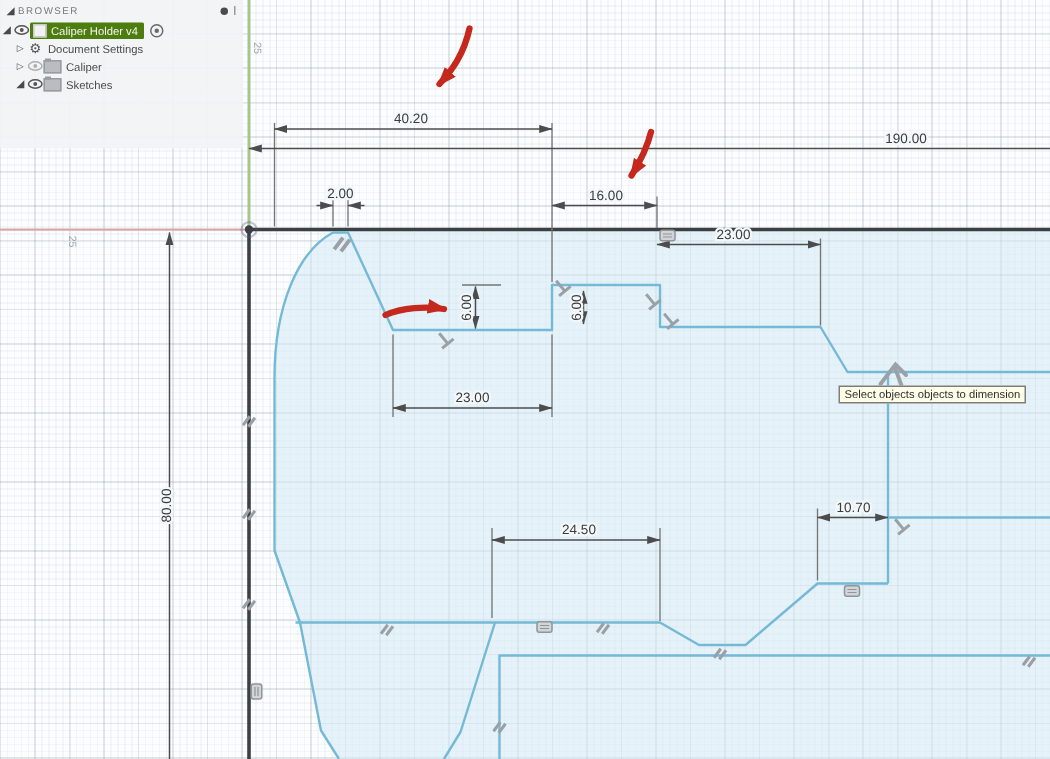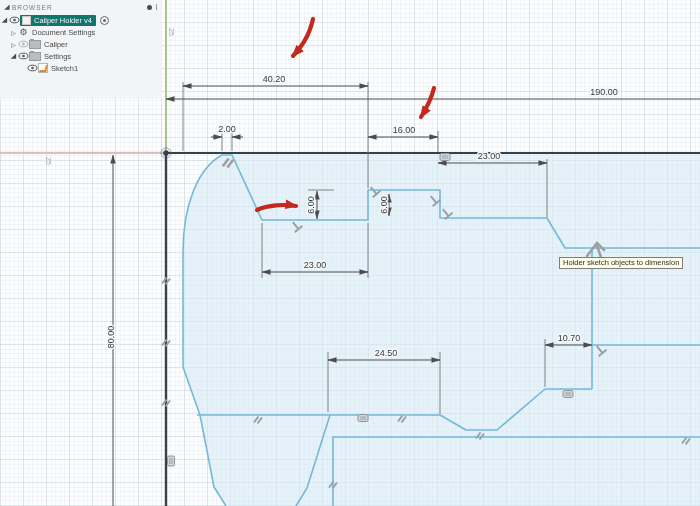--- a/index.html
+++ b/index.html
@@ -20,21 +20,21 @@
     background:rgba(242,243,245,0.92);font-size:7.5px;color:#4a4a4a;z-index:5;
   }
   .b-header{display:flex;align-items:center;height:14px;padding-left:3px;color:#7a7a7a;
     font-size:6.5px;letter-spacing:1px;}
   .b-header .spacer{flex:1;}
   .caret{width:9px;font-size:6px;color:#4a4a4a;text-align:center;flex:0 0 auto;cursor:default;}
   .caret.exp{font-size:7px;}
   .b-row{display:flex;align-items:center;height:12px;}
   .b-label{margin-left:3px;white-space:nowrap;}
   .eye{width:11px;height:8px;flex:0 0 auto;}
-  .hl{display:flex;align-items:center;background:#0f766e;color:#f5f5f5;height:11px;
+  .hl{display:flex;align-items:center;background:#4d7c0f;color:#f5f5f5;height:11px;
       padding:0 4px 0 2px;border-radius:1px;}
   .cube{width:7px;height:7px;background:#f2f2f2;border:1px solid #c9c9c9;margin-right:3px;}
   .radio{width:7px;height:7px;border:1px solid #6a6a6a;border-radius:50%;margin-left:4px;
       position:relative;flex:0 0 auto;}
   .radio::after{content:"";position:absolute;left:2px;top:2px;width:3px;height:3px;
       border-radius:50%;background:#6a6a6a;}
   .gear{font-size:9px;color:#555;width:11px;text-align:center;line-height:9px;}
   .folder{width:10px;height:7px;background:#b9bdc2;border:1px solid #979ca1;position:relative;
       flex:0 0 auto;}
   .folder::before{content:"";position:absolute;left:0;top:-2px;width:4px;height:2px;
@@ -231,29 +231,20 @@
     </div>
 
     <div class="b-row">
       <span class="ind1"></span>
       <span class="caret exp">◢</span>
       <svg class="eye" viewBox="0 0 11 8">
         <ellipse cx="5.5" cy="4" rx="4.5" ry="2.8" fill="none" stroke="#555" stroke-width="1"></ellipse>
         <circle cx="5.5" cy="4" r="1.3" fill="#555"></circle>
       </svg>
       <span class="folder"></span>
-      <span class="b-label">Settings</span>
-    </div>
-
-    <div class="b-row">
-      <span class="ind2"></span>
-      <svg class="eye" viewBox="0 0 11 8">
-        <ellipse cx="5.5" cy="4" rx="4.5" ry="2.8" fill="none" stroke="#555" stroke-width="1"></ellipse>
-        <circle cx="5.5" cy="4" r="1.3" fill="#555"></circle>
-      </svg>
-      <span class="sketchic"></span>
-      <span class="b-label">Sketch1</span>
-    </div>
+      <span class="b-label">Sketches</span>
+    </div>
+
   </div>
 
-  <div class="tooltip">Holder sketch objects to dimension</div>
+  <div class="tooltip">Select objects objects to dimension</div>
 
 </div>
 
 </body></html>

